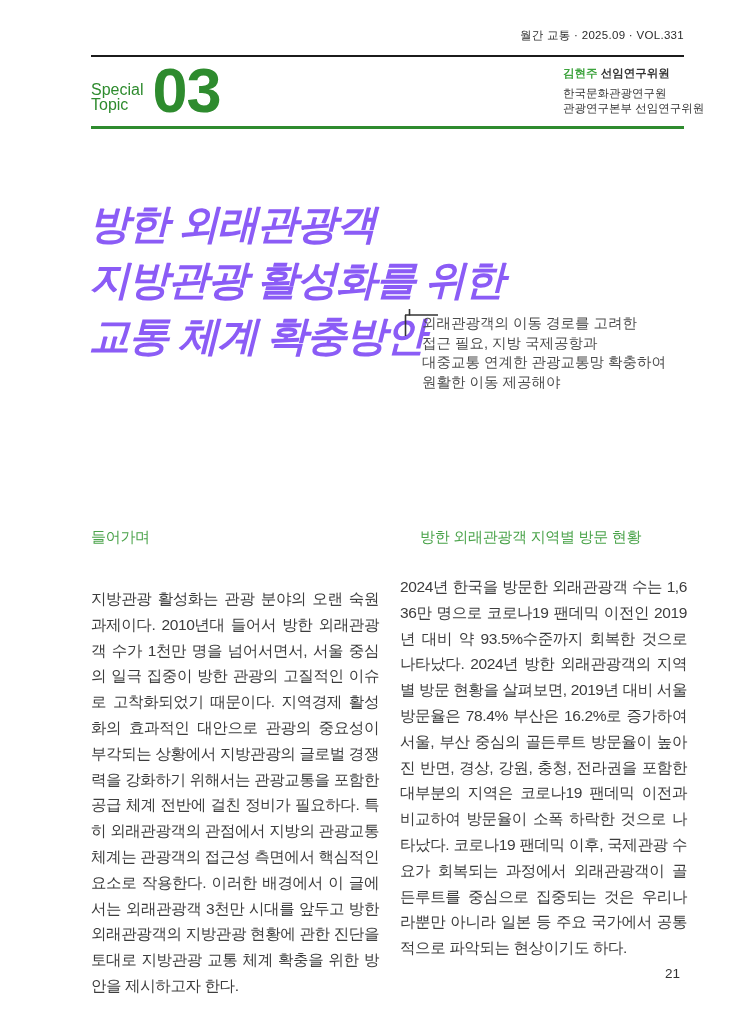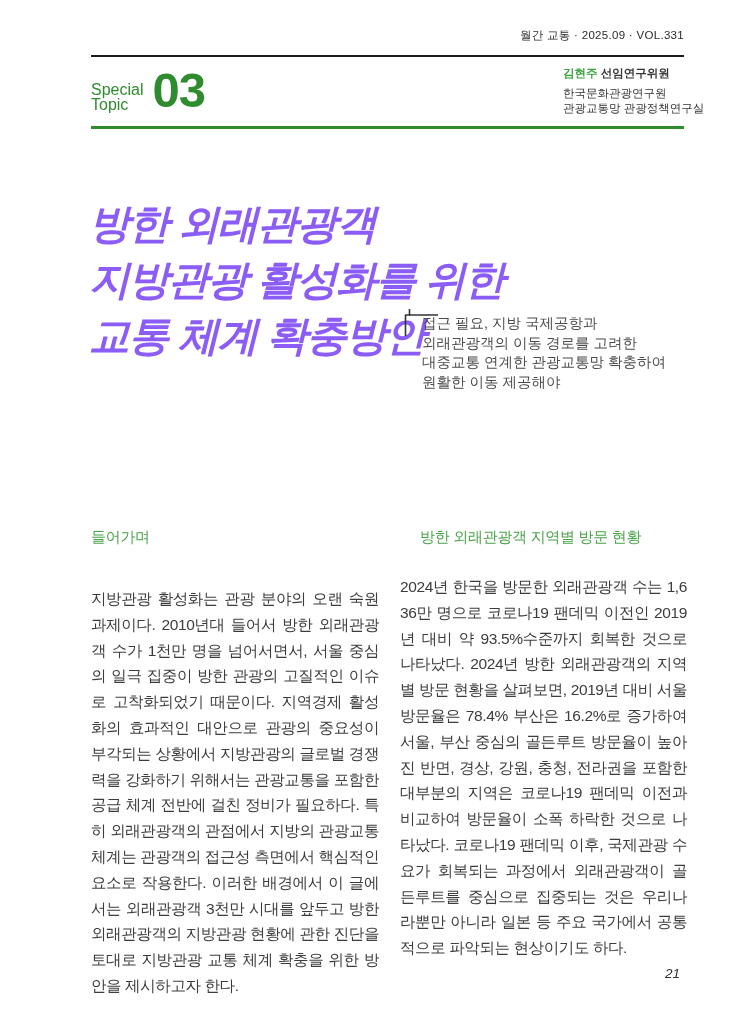--- a/index.html
+++ b/index.html
@@ -9,21 +9,21 @@
   }
   
   .issue-meta{
     position:absolute;top:28px;right:64px;font-size:11.5px;color:#2b2b2b;
     letter-spacing:0.3px;
   }
   .top-rule{position:absolute;top:55px;left:91px;width:593px;height:2px;background:#1b1b1b;}
   .green-rule{position:absolute;top:126px;left:91px;width:593px;height:3px;background:#2e8b2e;}
   .topic-badge{position:absolute;top:62px;left:91px;display:flex;align-items:center;}
   .topic-words{margin-top:13px;font-size:16px;line-height:15px;color:#2e8b2e;}
-  .topic-number{font-size:49px;font-weight:bold;color:#2e8b2e;line-height:56px;margin-left:9px;letter-spacing:-1px;}
+  .topic-number{font-size:63px;font-weight:bold;color:#2e8b2e;line-height:56px;margin-left:9px;letter-spacing:-1px;}
   .author-block{position:absolute;top:66px;left:563px;font-size:11.5px;color:#333;line-height:15px;}
   .author-line1{margin-bottom:5px;font-weight:bold;}
   .author-name{color:#3da33d;}
   
   .main-title{
     position:absolute;top:196px;left:89px;width:560px;
     font-size:41px;line-height:56px;font-weight:600;color:#8b5cf6;letter-spacing:-1.5px;font-style:italic;
   }
   
   .subtitle-bracket{position:absolute;top:309px;left:403px;}
@@ -38,21 +38,21 @@
   .heading-left{left:91px;}
   .heading-right{left:420px;}
   .body-col{
     position:absolute;top:574px;width:288px;
     font-size:15.5px;line-height:25.8px;color:#3c3c3c;
     text-align:justify;word-break:break-all;letter-spacing:-0.4px;
   }
   .col-left{left:91px;margin-top:12px;}
   .col-right{left:400px;width:287px;}
   
-  .page-number{position:absolute;top:966px;right:68px;font-size:13.5px;color:#333;font-style:italic;}
+  .page-number{position:absolute;top:966px;right:68px;font-size:13.5px;color:#333;}
 </style>
 </head>
 <body>
 
 <div class="page">
 
   <div class="issue-meta">월간 교통 · 2025.09 · VOL.331</div>
   <div class="top-rule"></div>
 
   <div class="topic-badge">
@@ -61,41 +61,41 @@
       <div>Topic</div>
     </div>
     <div class="topic-number">03</div>
   </div>
 
   <div class="author-block">
     <div class="author-line1">
       <span class="author-name">김현주</span><span> 선임연구위원</span>
     </div>
     <div>한국문화관광연구원</div>
-    <div>관광교통망 관광정책연구실</div>
+    <div>관광연구본부 선임연구위원</div>
   </div>
 
   <div class="green-rule"></div>
 
   <div class="main-title">
     <div>방한 외래관광객</div>
     <div>지방관광 활성화를 위한</div>
     <div>교통 체계 확충방안</div>
   </div>
 
   <div class="subtitle-bracket">
     <svg width="38" height="28" viewBox="0 0 38 28">
       <line x1="2.5" y1="6" x2="2.5" y2="27" stroke="#333" stroke-width="1.6"></line>
       <line x1="2" y1="6" x2="35" y2="6" stroke="#333" stroke-width="1.6"></line>
       <line x1="6.5" y1="0" x2="6.5" y2="6.5" stroke="#333" stroke-width="1.6"></line>
     </svg>
   </div>
   <div class="subtitle">
+    <div>외래관광객의 이동 경로를 고려한</div>
     <div>접근 필요, 지방 국제공항과</div>
-    <div>외래관광객의 이동 경로를 고려한</div>
     <div>대중교통 연계한 관광교통망 확충하여</div>
     <div>원활한 이동 제공해야</div>
   </div>
 
   <div class="section-heading heading-left">들어가며</div>
   <div class="section-heading heading-right">방한 외래관광객 지역별 방문 현황</div>
 
   <div class="body-col col-left">지방관광 활성화는 관광 분야의 오랜 숙원 과제이다. 2010년대 들어서 방한 외래관광객 수가 1천만 명을 넘어서면서, 서울 중심의 일극 집중이 방한 관광의 고질적인 이슈로 고착화되었기 때문이다. 지역경제 활성화의 효과적인 대안으로 관광의 중요성이 부각되는 상황에서 지방관광의 글로벌 경쟁력을 강화하기 위해서는 관광교통을 포함한 공급 체계 전반에 걸친 정비가 필요하다. 특히 외래관광객의 관점에서 지방의 관광교통 체계는 관광객의 접근성 측면에서 핵심적인 요소로 작용한다. 이러한 배경에서 이 글에서는 외래관광객 3천만 시대를 앞두고 방한 외래관광객의 지방관광 현황에 관한 진단을 토대로 지방관광 교통 체계 확충을 위한 방안을 제시하고자 한다.</div>
   <div class="body-col col-right">2024년 한국을 방문한 외래관광객 수는 1,636만 명으로 코로나19 팬데믹 이전인 2019년 대비 약 93.5%수준까지 회복한 것으로 나타났다. 2024년 방한 외래관광객의 지역별 방문 현황을 살펴보면, 2019년 대비 서울 방문율은 78.4% 부산은 16.2%로 증가하여 서울, 부산 중심의 골든루트 방문율이 높아진 반면, 경상, 강원, 충청, 전라권을 포함한 대부분의 지역은 코로나19 팬데믹 이전과 비교하여 방문율이 소폭 하락한 것으로 나타났다. 코로나19 팬데믹 이후, 국제관광 수요가 회복되는 과정에서 외래관광객이 골든루트를 중심으로 집중되는 것은 우리나라뿐만 아니라 일본 등 주요 국가에서 공통적으로 파악되는 현상이기도 하다.</div>
 

